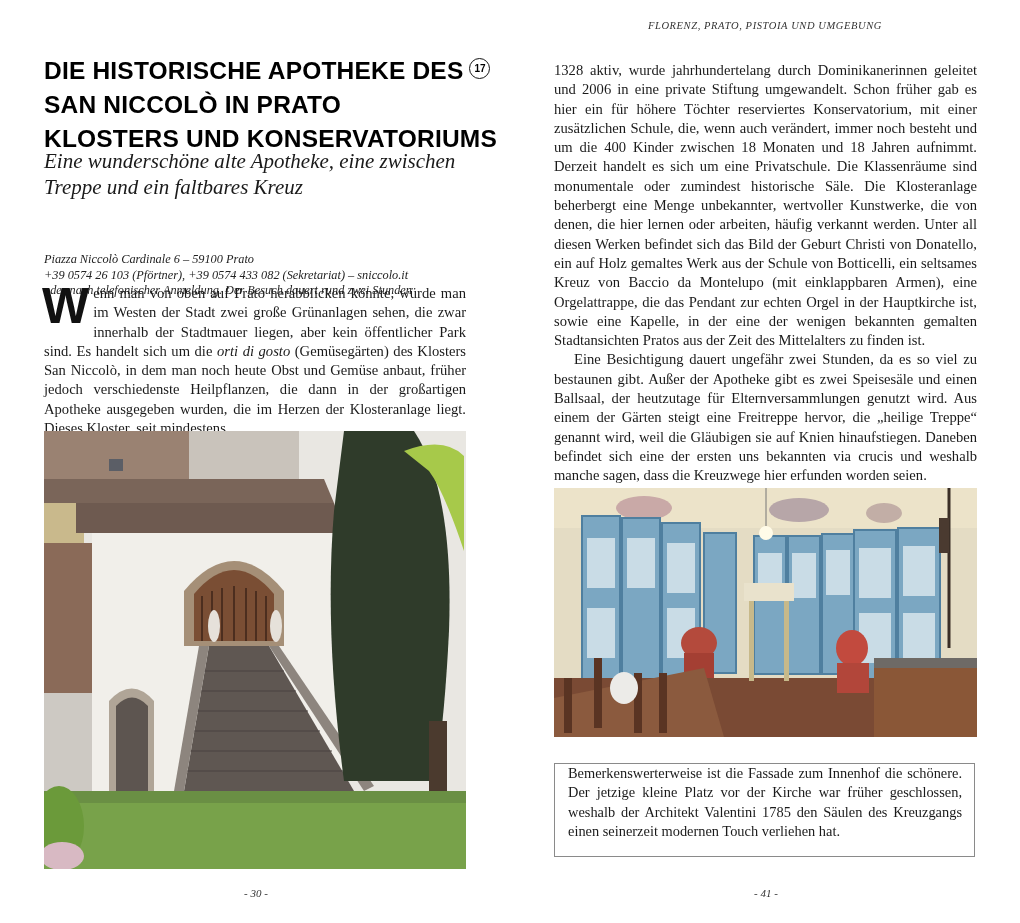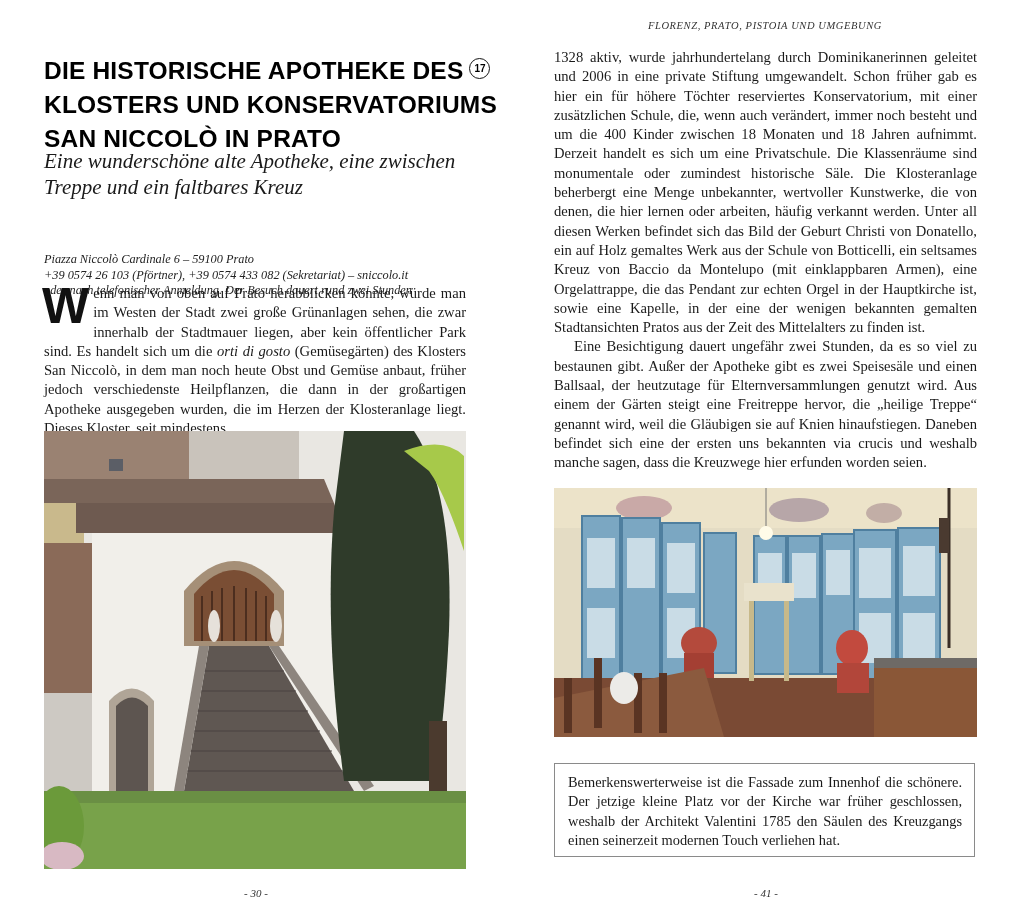--- a/index.html
+++ b/index.html
@@ -43,45 +43,45 @@
 
   .photo { position: absolute; overflow: hidden; }
   .photo-left { left: 44px; top: 431px; width: 422px; height: 438px; background: #d8d4cc; }
   .photo-right { left: 44px; top: 488px; width: 423px; height: 249px; background: #cfc3a6; }
 
   .running-head {
     position: absolute; left: 0; width: 510px; top: 20px; text-align: center;
     font-family: "Liberation Serif", serif; font-style: italic; font-size: 10.5px; letter-spacing: 0.6px; color: #333;
     text-transform: uppercase;
   }
-  .right-body { position: absolute; left: 44px; top: 48px; width: 423px; }
+  .right-body { position: absolute; left: 44px; top: 61px; width: 423px; }
   .right-body p { margin: 0; }
   .right-body p.indent { text-indent: 20px; }
 
   .sidebar-box {
     position: absolute; left: 44px; top: 763px; width: 421px; height: 94px; box-sizing: border-box;
-    border: 1.3px solid #8a8a8a; padding: 9px 12px 8px 13px;
+    border: 1.3px solid #8a8a8a; padding: 0 12px 8px 13px;
     font-family: "Liberation Serif", serif; font-size: 14.4px; line-height: 19.4px; text-align: justify; color: #1a1a1a;
   }
 
   .folio {
     position: absolute; top: 887px; width: 60px; text-align: center;
     font-family: "Liberation Serif", serif; font-style: italic; font-size: 11px; color: #333;
   }
   .folio-left { left: 226px; }
   .folio-right { left: 226px; }
 </style>
 </head>
 <body>
 
 <div class="page page-left">
   <h1 class="title">
     <span class="title-line"><span>Die historische Apotheke des</span><span class="badge">17</span></span>
+    <span class="title-line">San Niccolò in Prato</span>
     <span class="title-line">Klosters und Konservatoriums</span>
-    <span class="title-line">San Niccolò in Prato</span>
   </h1>
 
   <div class="subtitle">Eine wunderschöne alte Apotheke, eine zwischen Treppe und ein faltbares Kreuz</div>
 
   <div class="info">
     <div>Piazza Niccolò Cardinale 6 – 59100 Prato</div>
     <div>+39 0574 26 103 (Pförtner), +39 0574 433 082 (Sekretariat) – sniccolo.it</div>
     <div>oder nach telefonischer Anmeldung. Der Besuch dauert rund zwei Stunden</div>
   </div>
 

